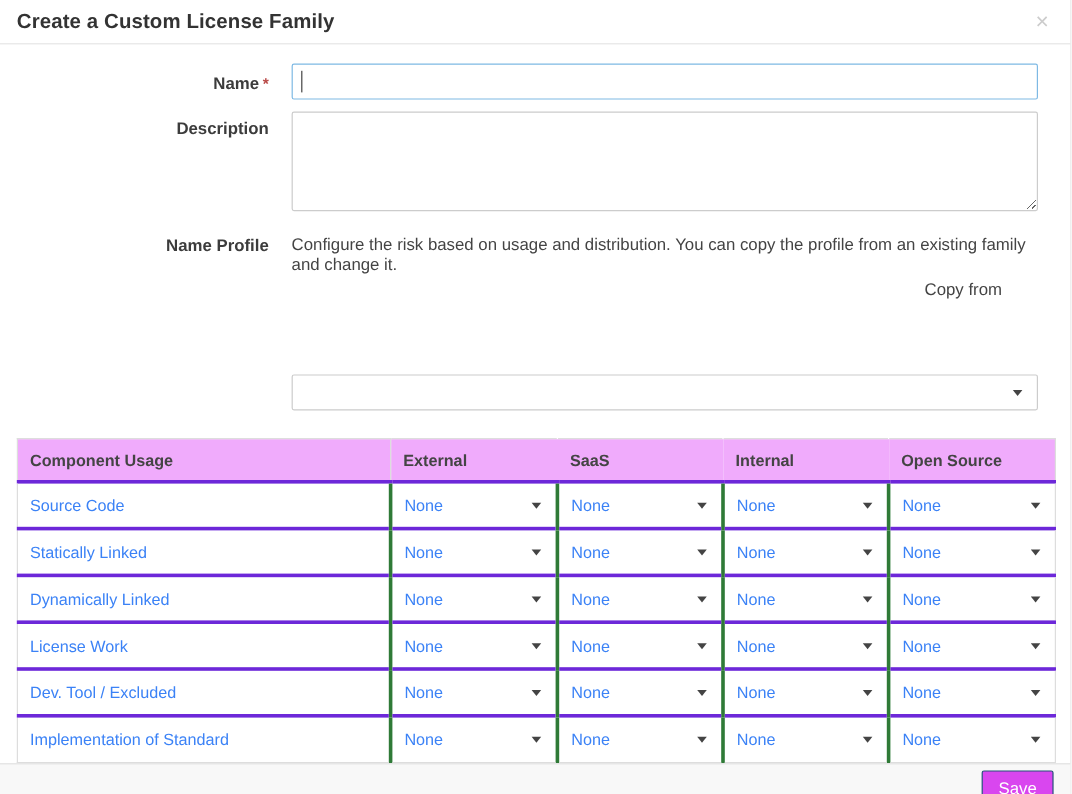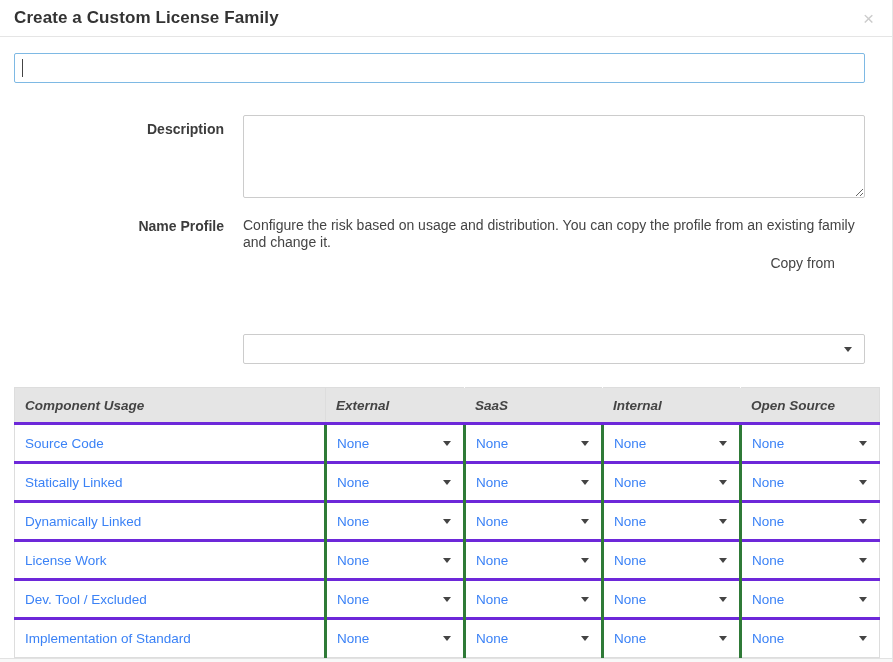--- a/index.html
+++ b/index.html
@@ -53,21 +53,21 @@
     padding: 0 8px;
     font-family: inherit; font-size: 14px; color: #333;
     outline: none;
   }
   .text-caret {
     position: absolute; left: 8px; top: 6px;
     width: 1px; height: 18px; background: #444;
     animation: blink 1.1s step-end infinite;
   }
   @keyframes blink { 0%,49% {opacity:1;} 50%,100% {opacity:0;} }
-  .desc-row { margin-top: 32px; }
+  .desc-row { margin-top: 10px; }
   .desc-row .label-col { padding-top: 6px; }
   .textarea {
     width: 100%; height: 83px;
     border: 1px solid #cccccc;
     border-radius: 2px;
     padding: 5px 8px;
     font-family: inherit; font-size: 14px; color: #333;
     resize: both; outline: none; display: block;
   }
   .risk-row { margin-top: 19px; }
@@ -101,26 +101,25 @@
   }
   
   .risk-table-wrap { margin-top: 23px; }
   table.risk-table {
     width: 100%;
     border-collapse: collapse;
     table-layout: fixed;
     border: 1px solid #dddddd;
   }
   .risk-table th {
-    background: #e5e5e5;
+    background: #f0abfc;
     height: 36px;
     text-align: left;
     font-size: 13.5px; font-weight: 600; color: #444;
     padding: 0 10px;
-    font-style: italic;
   }
   .risk-table th.dd-head { border-left: 1px solid transparent; }
   .risk-table th.first-dd-head { border-left: 1px solid #dddddd; }
   .risk-table td {
     border-top: 3px solid #6d28d9;
     height: 39px;
     font-size: 13.5px; color: #3b82f6;
   }
   .risk-table td.usage-cell { padding: 0 10px; }
   .risk-table td.dd-cell { border-left: 3px solid #2f7a37; padding: 0; }
@@ -163,20 +162,21 @@
 <div class="modal">
 
   <div class="modal-header">
     <div class="modal-title">Create a Custom License Family</div>
     <button class="close-btn">×</button>
   </div>
 
   <div class="modal-body">
 
     <div class="form-row name-row">
+      <div class="label-col"><span>Name</span><span class="required-mark">*</span></div>
       <div class="control-col">
         <div class="input-wrap">
           <input class="text-input" type="text" value="" style="">
           <span class="text-caret"></span>
         </div>
       </div>
     </div>
 
     <div class="form-row desc-row">
       <div class="label-col">Description</div>

